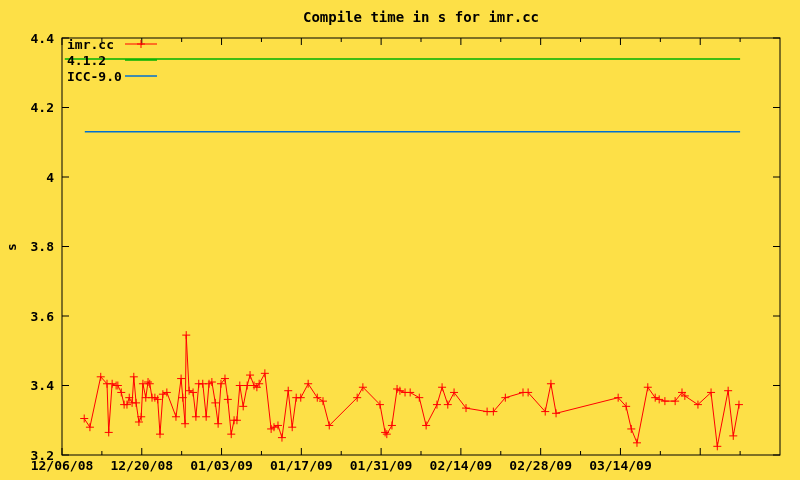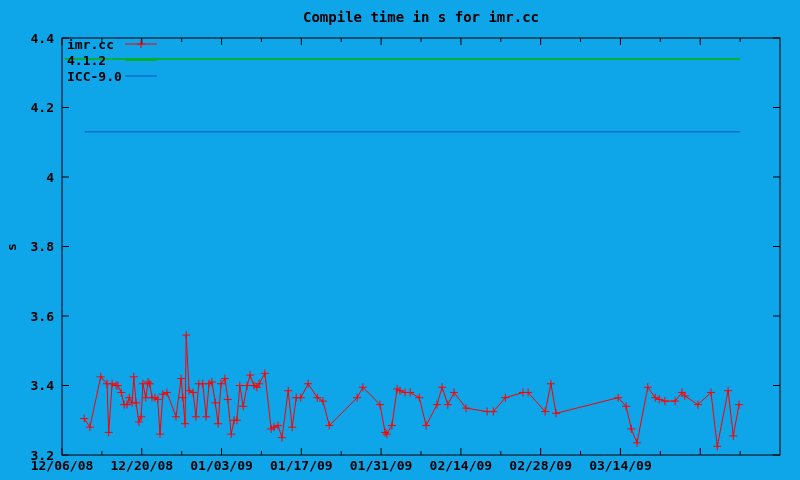--- a/index.html
+++ b/index.html
@@ -1,19 +1,19 @@
 <!DOCTYPE html>
 <html><head>
 <meta charset="utf-8">
 <style>
   html,body{margin:0;padding:0;background:#fff;}
   .screen{
     position:relative;
     width:800px;height:480px;
-    background:#0ea5e9;
+    background:#fde047;
     font-family:"DejaVu Sans Mono","Liberation Mono",monospace;
     overflow:hidden;
   }
   .chart-title{
     position:absolute;top:9px;left:62px;width:718px;
     text-align:center;
     font-size:14px;font-weight:bold;color:#000;
     letter-spacing:0px;white-space:pre;
   }
   .y-axis-label{

